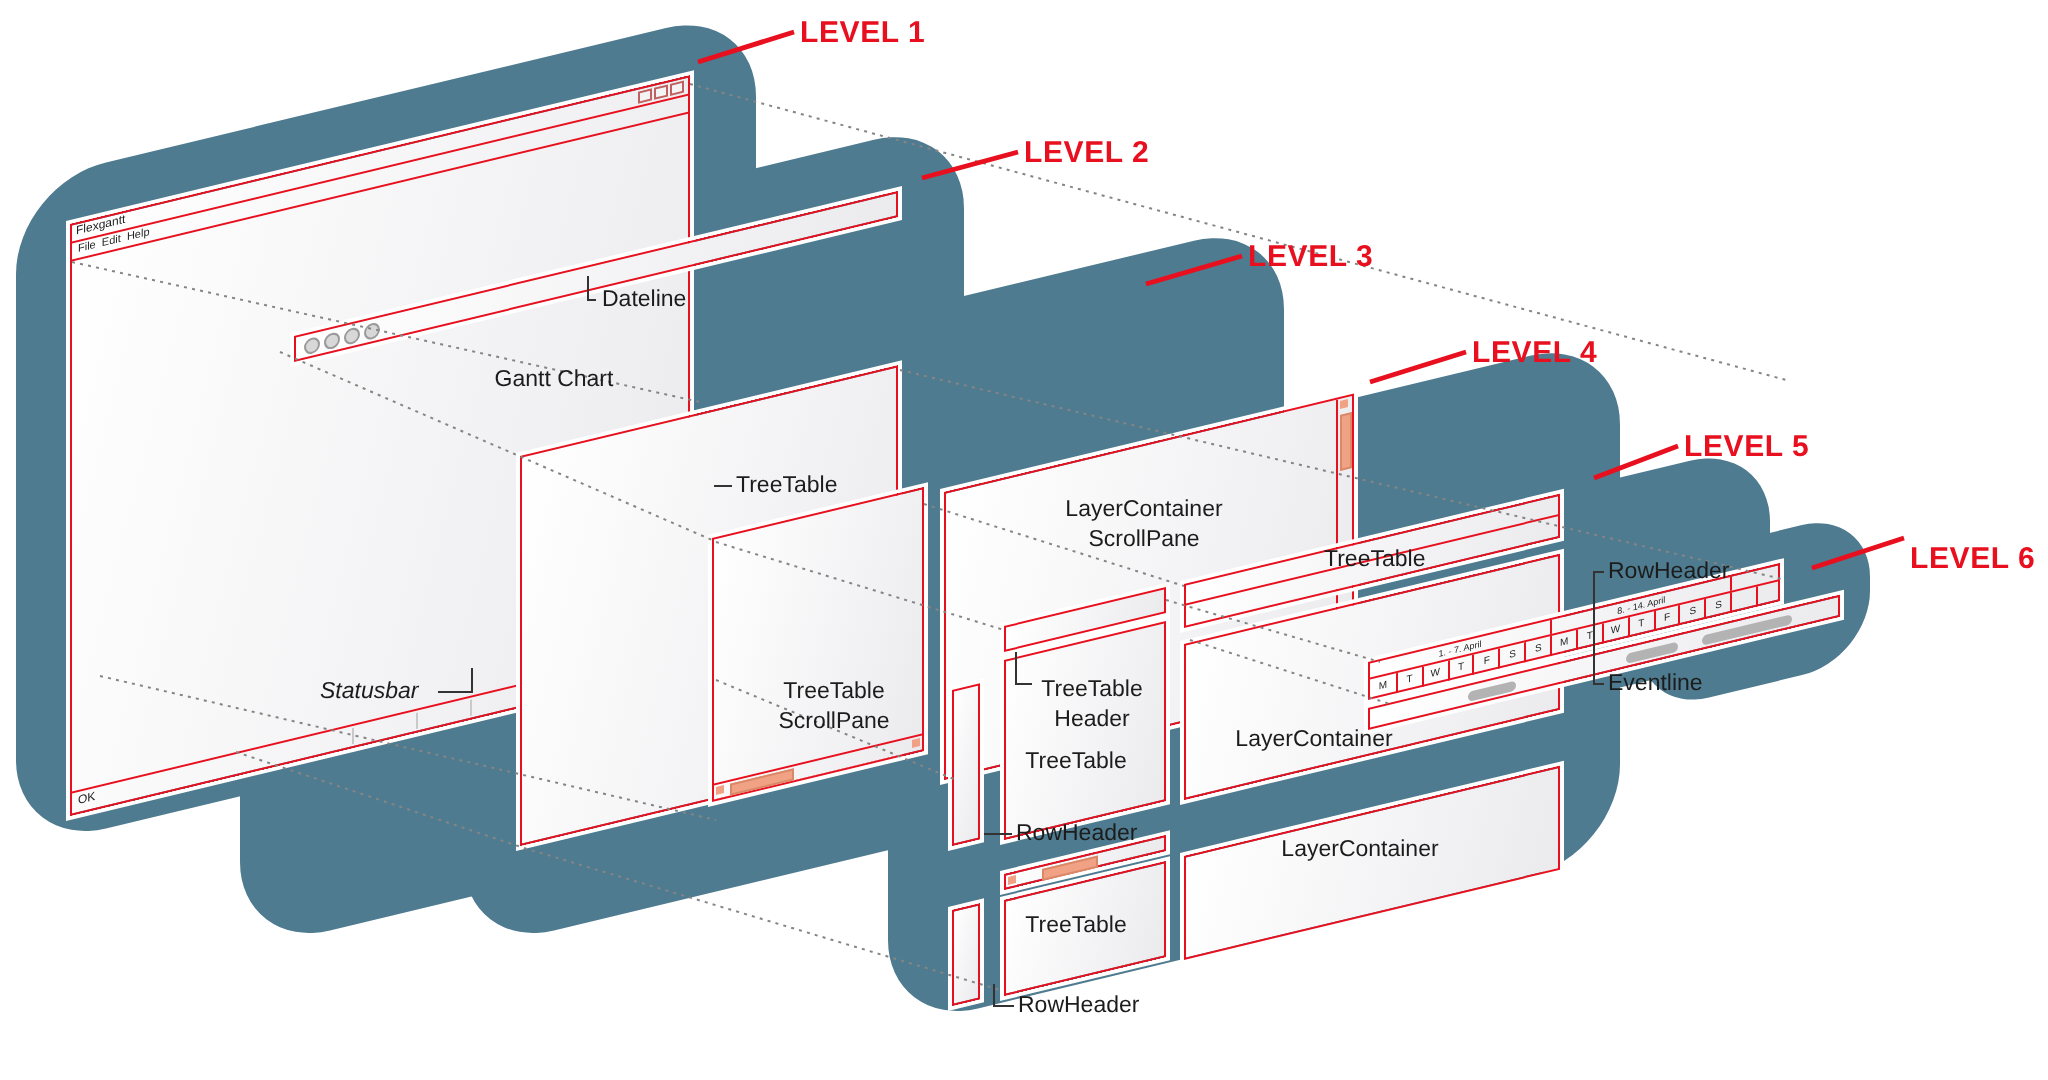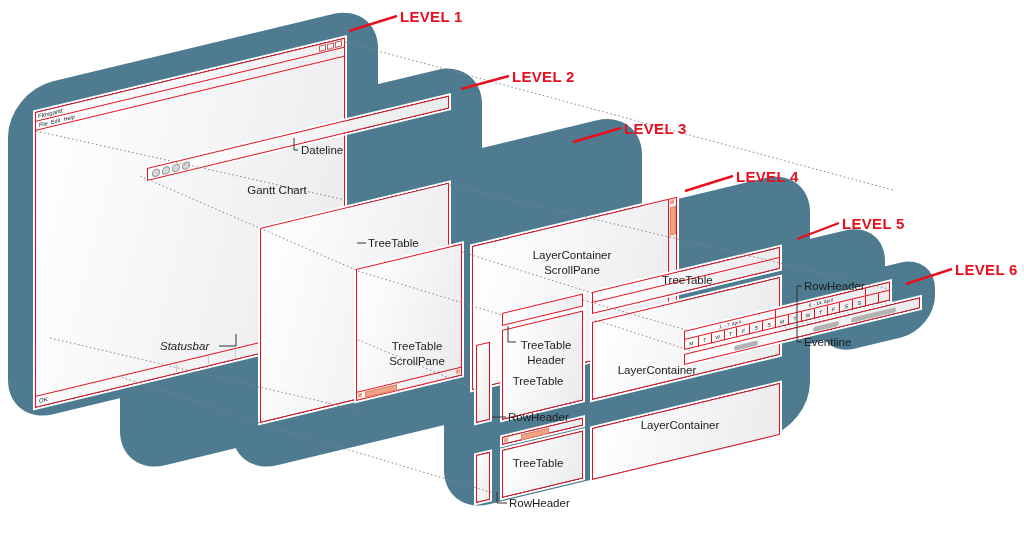--- a/index.html
+++ b/index.html
@@ -203,21 +203,21 @@
     <polyline class="blk" points="492,417 506,417"></polyline>
     <polyline class="blk" points="497,492 497,503 507,503"></polyline>
     <polyline class="blk" points="802,286 797,286 797,342 802,342"></polyline>
   </svg>
 
   <div class="lvl" style="left:400px;top:8px;">LEVEL 1</div>
   <div class="lvl" style="left:512px;top:68px;">LEVEL 2</div>
   <div class="lvl" style="left:624px;top:120px;">LEVEL 3</div>
   <div class="lvl" style="left:736px;top:168px;">LEVEL 4</div>
   <div class="lvl" style="left:842px;top:215px;">LEVEL 5</div>
-  <div class="lvl" style="left:955px;top:261px;">LEVEL 6</div>
+  <div class="lvl" style="left:955px;top:271px;">LEVEL 6</div>
 
   <div class="blabel" style="left:301px;top:143px;">Dateline</div>
   <div class="blabel ctr" style="left:237px;top:183px;width:80px;">Gantt Chart</div>
   <div class="blabel" style="left:368px;top:236px;">TreeTable</div>
   <div class="blabel" style="left:160px;top:339px;font-style:italic;">Statusbar</div>
   <div class="blabel ctr" style="left:377px;top:339px;width:80px;">
     <div>TreeTable</div>
     <div>ScrollPane</div>
   </div>
   <div class="blabel ctr" style="left:512px;top:248px;width:120px;">

